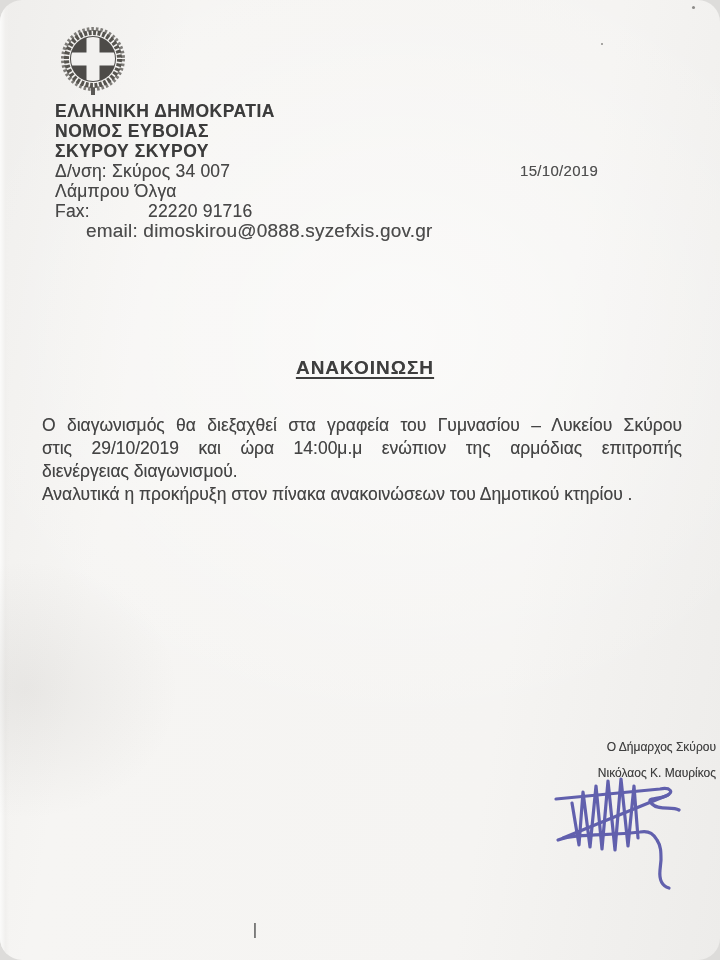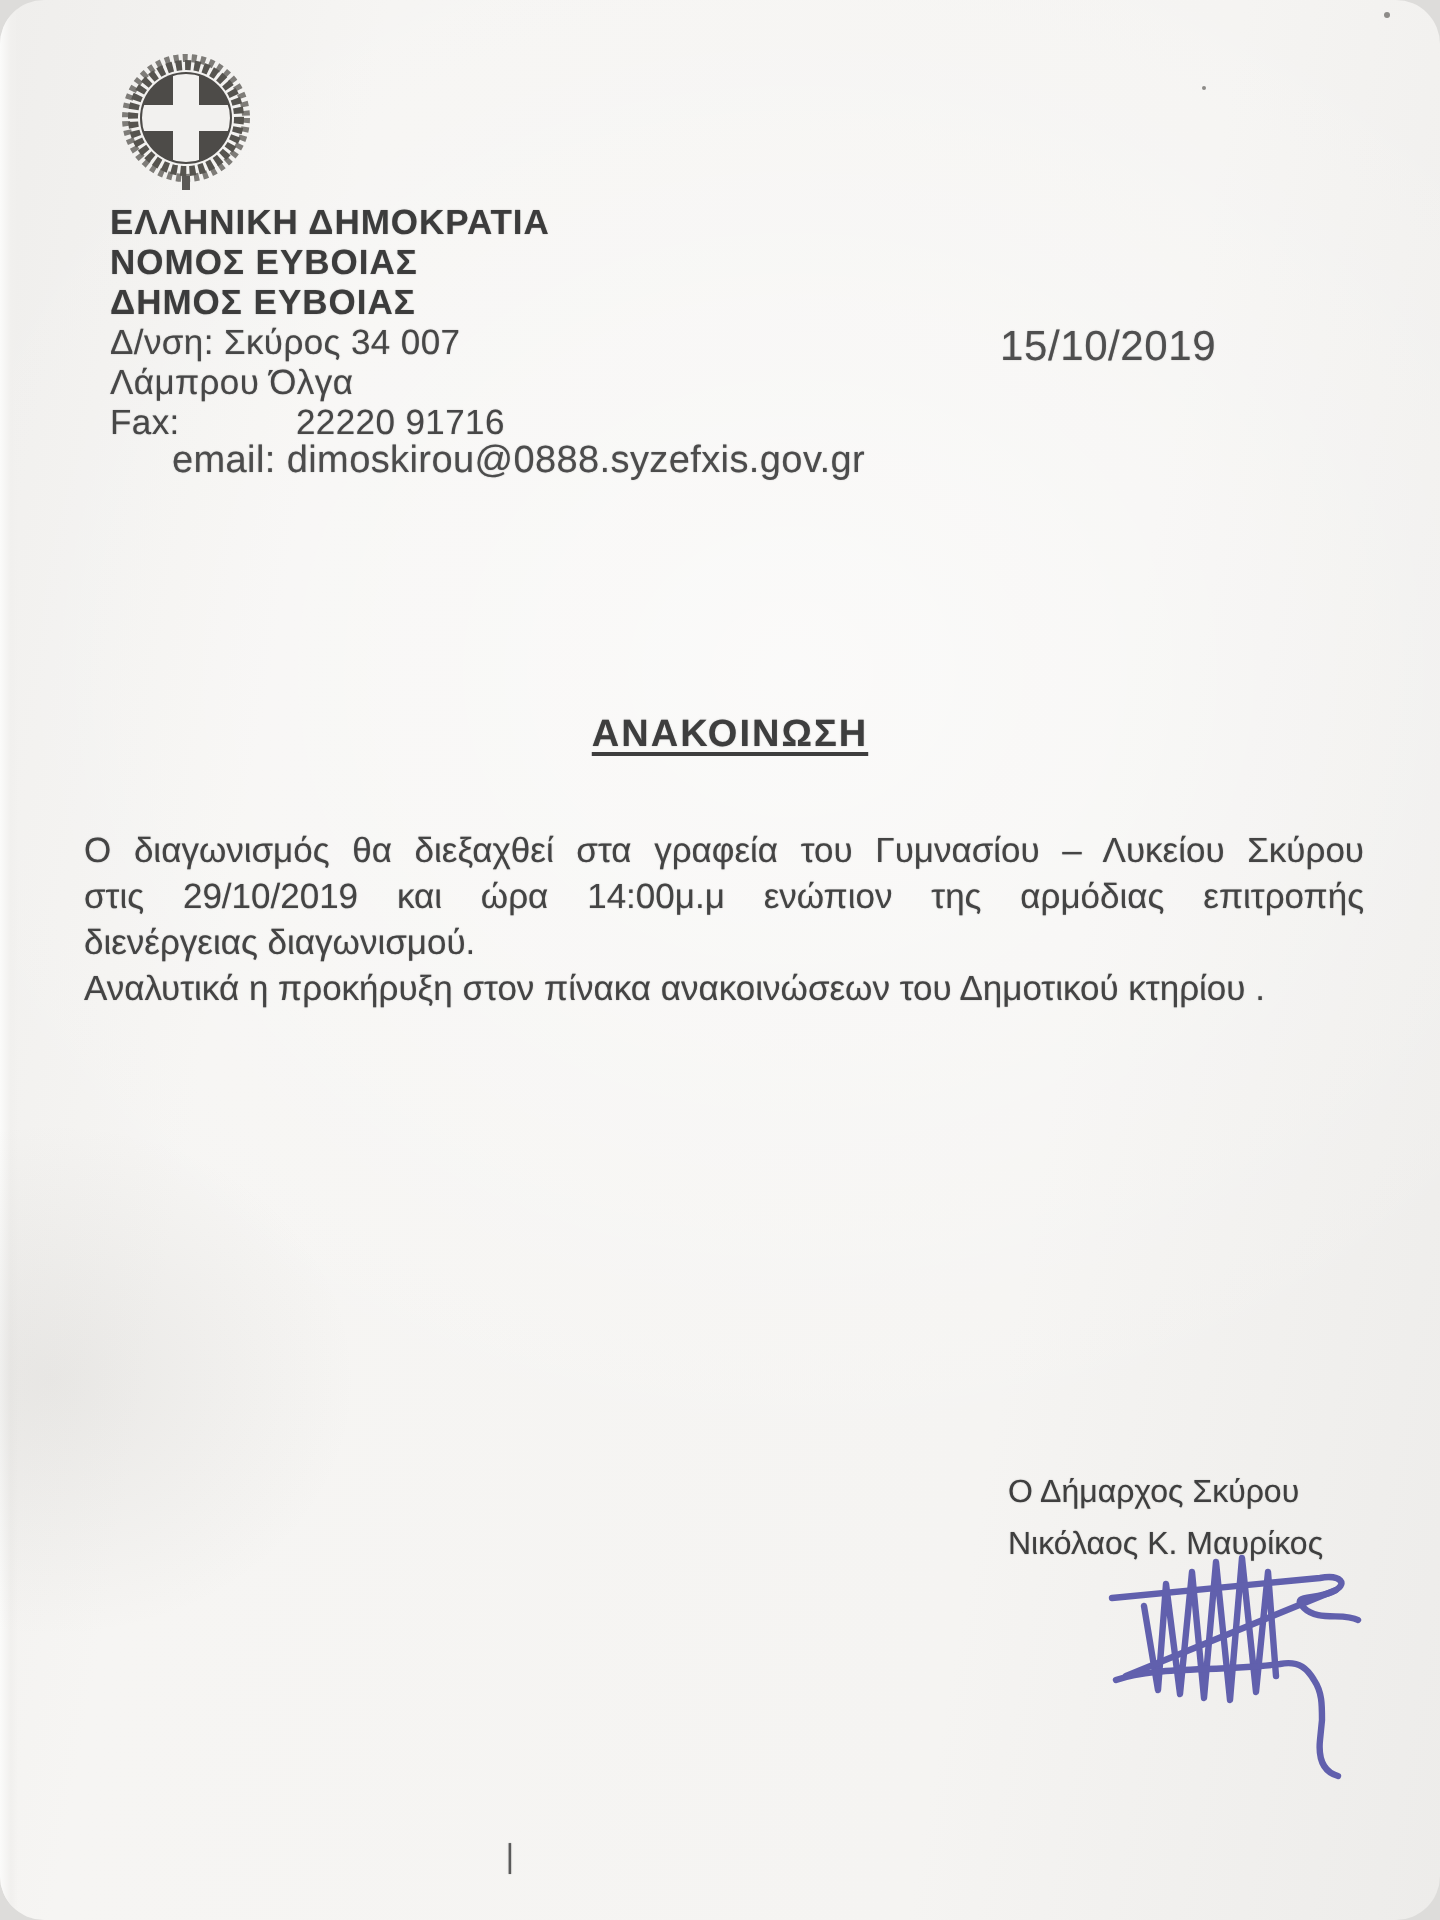--- a/index.html
+++ b/index.html
@@ -28,34 +28,34 @@
   
   .emblem{position:absolute;left:58px;top:22px;width:70px;height:82px;filter:blur(0.3px);}
 
   
   .letterhead{position:absolute;left:55px;top:101px;}
   .hline{font-size:17.5px;line-height:20px;color:#474747;letter-spacing:0.2px;white-space:nowrap;}
   .hline.bold{font-weight:bold;color:#3c3c3c;letter-spacing:0.5px;}
   .contact .lbl{display:inline-block;min-width:93px;}
   .hline.email{font-size:19px;line-height:20px;color:#4c4c4c;margin-left:31px;}
 
-  .date{position:absolute;left:500px;top:162px;font-size:21px;color:#4f4f4f;letter-spacing:0.3px;}
+  .date{position:absolute;left:520px;top:162px;font-size:15px;color:#4f4f4f;letter-spacing:0.3px;}
 
   .title{
     position:absolute;left:0;right:0;top:324px;text-align:center;padding-left:10px;
     font-size:19px;font-weight:bold;color:#3e3e3e;letter-spacing:1px;
     text-decoration:underline;text-underline-offset:3px;text-decoration-thickness:2px;margin-top:33px;
   }
 
   .body-block{position:absolute;left:42px;top:414px;width:640px;}
   .bline{font-size:17.5px;line-height:23px;color:#444444;white-space:nowrap;}
   .bline.just{white-space:normal;text-align:justify;text-align-last:justify;}
 
-  .sig-block{position:absolute;left:504px;top:734px;width:212px;text-align:left;
-    font-size:16px;line-height:26px;color:#3f3f3f;}
+  .sig-block{position:absolute;left:504px;top:734px;width:212px;text-align:right;
+    font-size:12px;line-height:26px;color:#3f3f3f;}
 
   .signature-svg{position:absolute;left:548px;top:770px;width:140px;height:125px;}
 
   .foot-mark{position:absolute;left:253px;top:920px;font-size:15px;color:#5a5a5a;
     transform:scaleY(1.1);}
 
   .speck{position:absolute;border-radius:50%;background:#8d8b88;}
   .speck.s1{left:692px;top:6px;width:3px;height:3px;}
   .speck.s2{left:601px;top:43px;width:2px;height:2px;}
 </style>
@@ -76,21 +76,21 @@
     <g clip-path="url(#discClip)">
       <rect x="28.5" y="12" width="13" height="50" fill="#f2f1ef"></rect>
       <rect x="10" y="30.5" width="50" height="13" fill="#f2f1ef"></rect>
     </g>
     <rect x="33" y="66" width="4" height="7" fill="#5a5855"></rect>
   </svg>
 
   <div class="letterhead">
     <div class="hline bold txt">ΕΛΛΗΝΙΚΗ ΔΗΜΟΚΡΑΤΙΑ</div>
     <div class="hline bold txt">ΝΟΜΟΣ ΕΥΒΟΙΑΣ</div>
-    <div class="hline bold txt">ΔΗΜΟΣ ΕΥΒΟΙΑΣ</div>
+    <div class="hline bold txt">ΣΚΥΡΟΥ ΣΚΥΡΟΥ</div>
     <div class="hline txt">Δ/νση: Σκύρος 34 007</div>
     <div class="hline txt">Λάμπρου Όλγα</div>
     <div class="hline contact txt">
       <span class="lbl">Fax:</span><span>22220 91716</span>
     </div>
     <div class="hline email txt">email: dimoskirou@0888.syzefxis.gov.gr</div>
   </div>
 
   <div class="date txt">15/10/2019</div>
 

